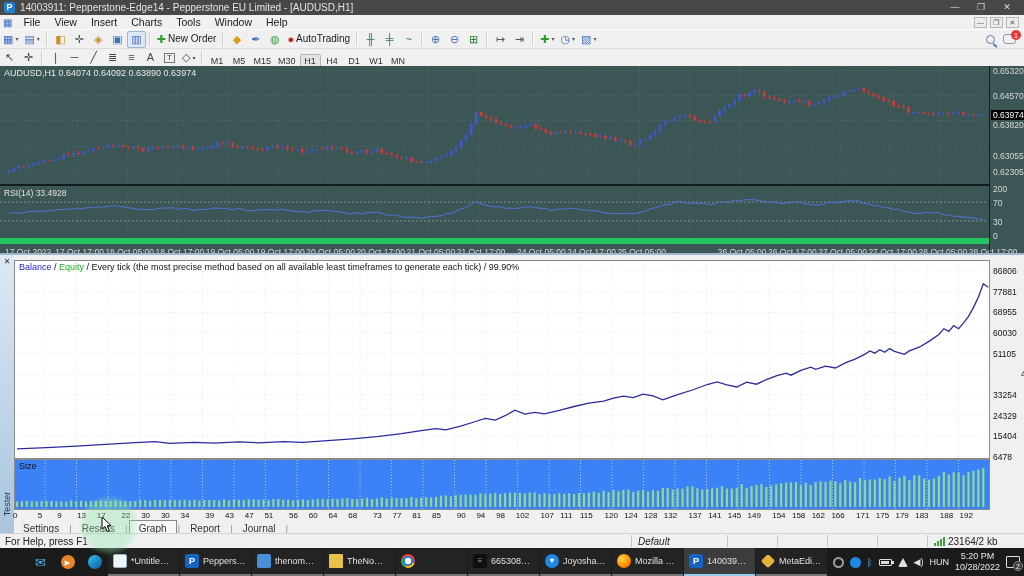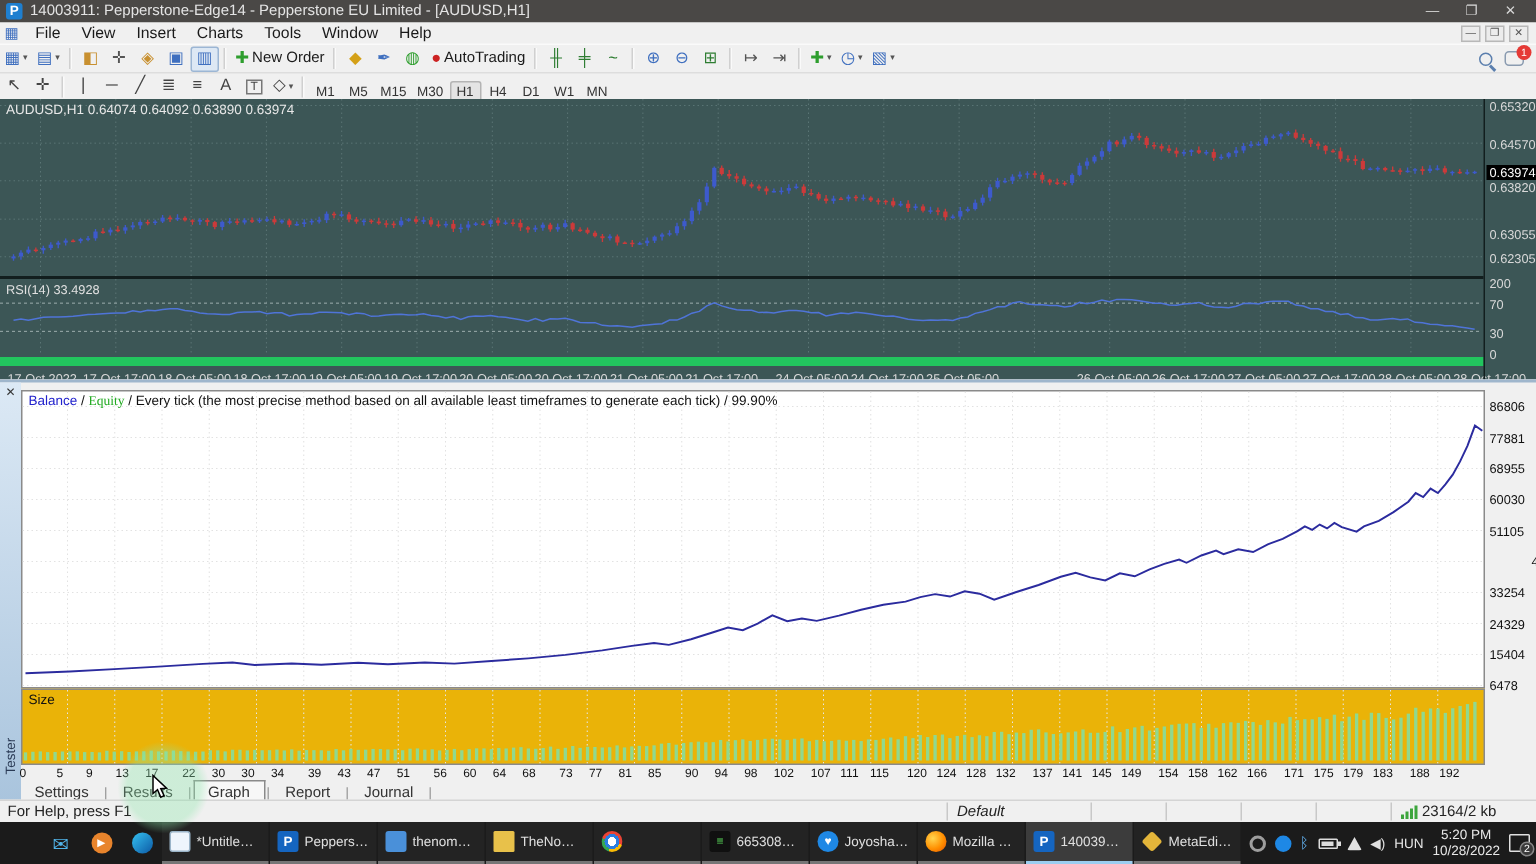--- a/index.html
+++ b/index.html
@@ -60,22 +60,22 @@
 
   
   .tester{position:absolute;top:253px;left:0;width:1024px;height:280px;background:#f0f0f0;border-top:2px solid #9fb6cc;}
   .strip{position:absolute;left:0;top:0;width:14px;height:280px;background:linear-gradient(180deg,#dce9f5,#a9c4dd);}
   .strip .close-x{position:absolute;top:2px;left:2px;width:10px;height:10px;font-size:8px;color:#333;
     display:flex;align-items:center;justify-content:center;line-height:1;}
   .strip .vlabel{position:absolute;bottom:26px;left:-13px;transform:rotate(-90deg);transform-origin:center;
     font-size:9px;color:#2a3a55;width:40px;text-align:center;}
   .graphbox{position:absolute;left:14px;top:5px;width:976px;height:199px;background:#fff;border:1px solid #8a8a8a;}
   .g-header{position:absolute;left:4px;top:1px;font-size:9px;color:#111;z-index:3;}
-  .g-header .bal{color:#2222cc;} .g-header .eq{color:#22aa22;font-family:Liberation Serif, serif;}
-  .sizebox{position:absolute;left:14px;top:204px;width:976px;height:51px;background:#eab308;border:1px solid #8a8a8a;}
+  .g-header .bal{color:#2222cc;} .g-header .eq{color:#22aa22;}
+  .sizebox{position:absolute;left:14px;top:204px;width:976px;height:51px;background:#3b82f6;border:1px solid #8a8a8a;}
   .sizebox .sz{position:absolute;left:4px;top:1px;font-size:9px;color:#111;z-index:3;}
   .ylabels div{position:absolute;left:993px;font-size:8.5px;color:#111;}
   .xlabels span{position:absolute;top:256px;font-size:8px;color:#111;}
   .tabsrow{position:absolute;left:14px;top:265px;height:15px;display:flex;align-items:flex-end;font-size:10px;color:#333;}
   .tab{padding:1px 9px;height:14px;display:flex;align-items:center;}
   .tab.active{background:#f7f7f7;border:1px solid #8a8a8a;border-bottom:none;height:15px;}
   .tabsep{color:#999;padding:0 1px;}
   .glow{position:absolute;left:78px;top:494px;width:62px;height:62px;border-radius:50%;
     background:radial-gradient(circle,rgba(140,230,170,0.35) 0 55%,rgba(140,230,170,0) 70%);pointer-events:none;z-index:8;}
   .cursor{position:absolute;left:101px;top:516px;z-index:9;}

